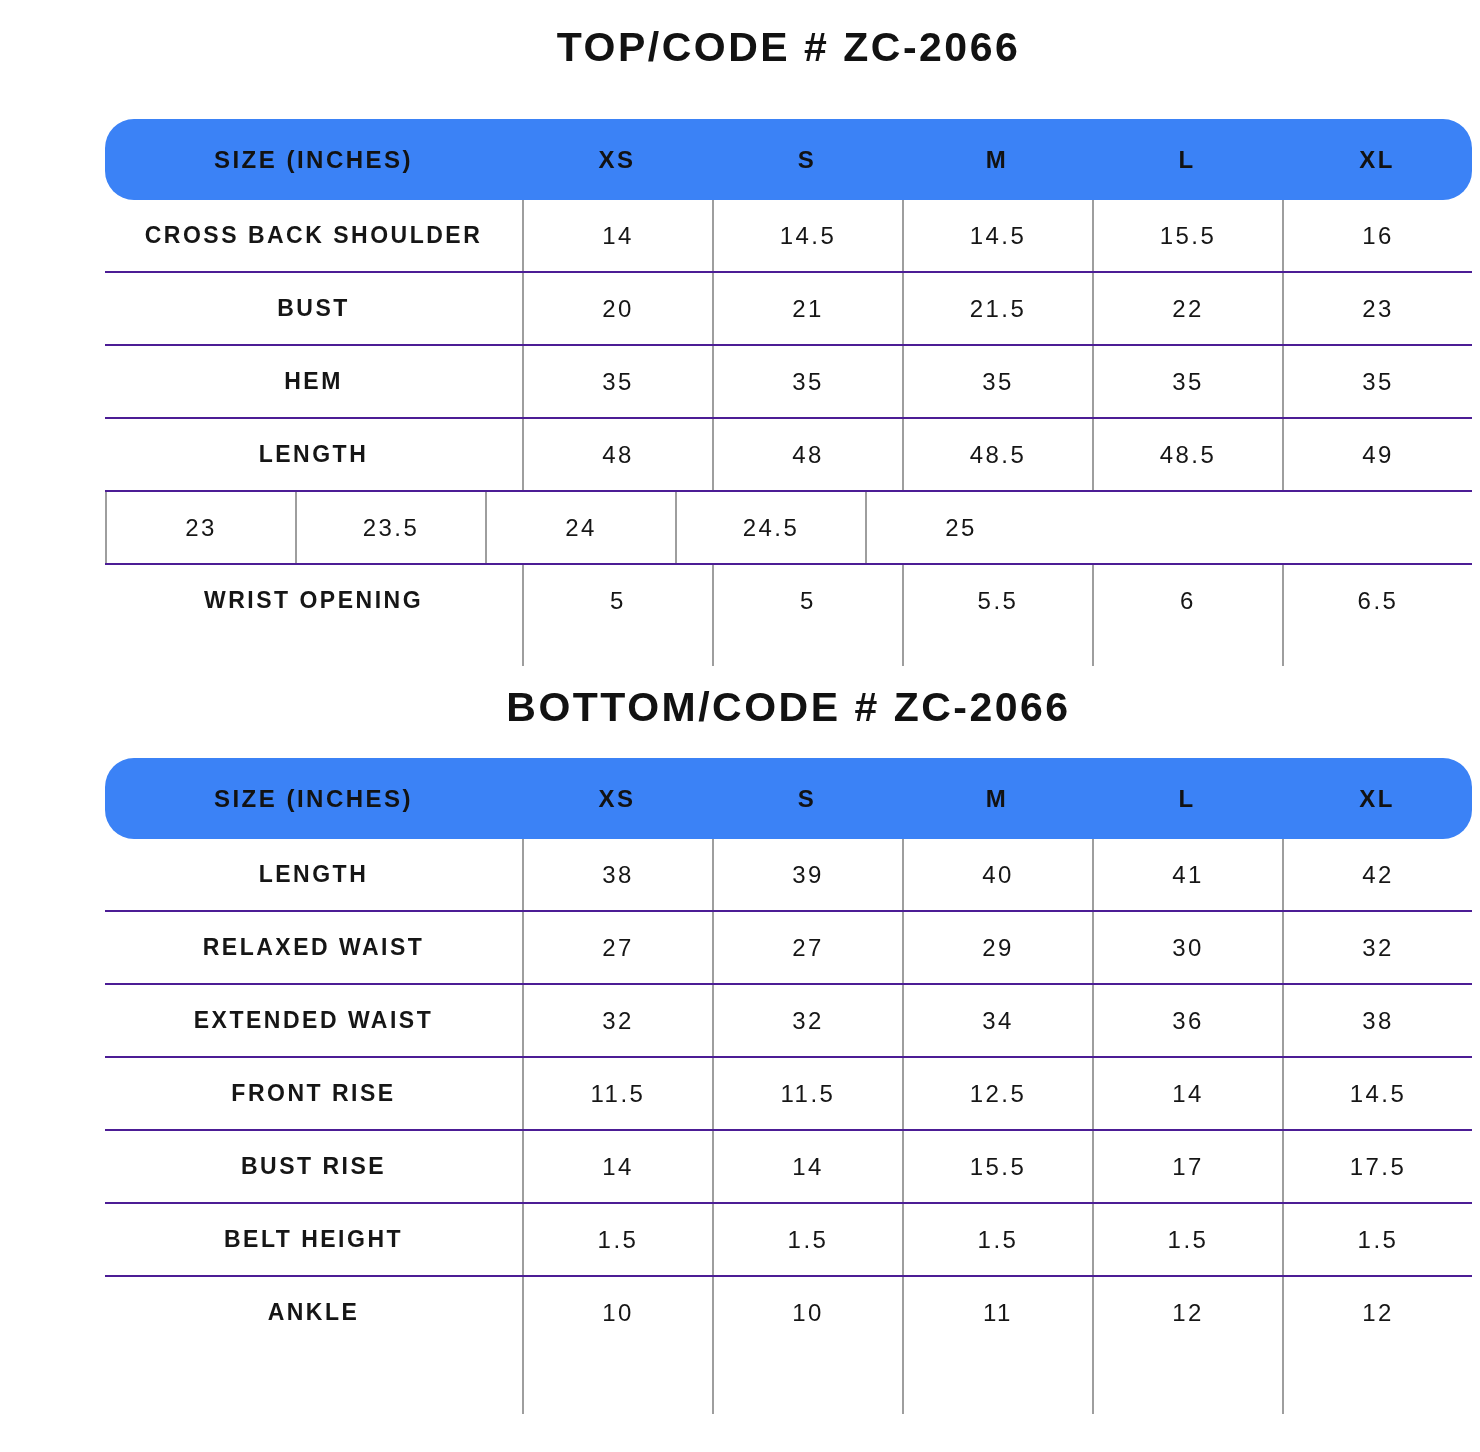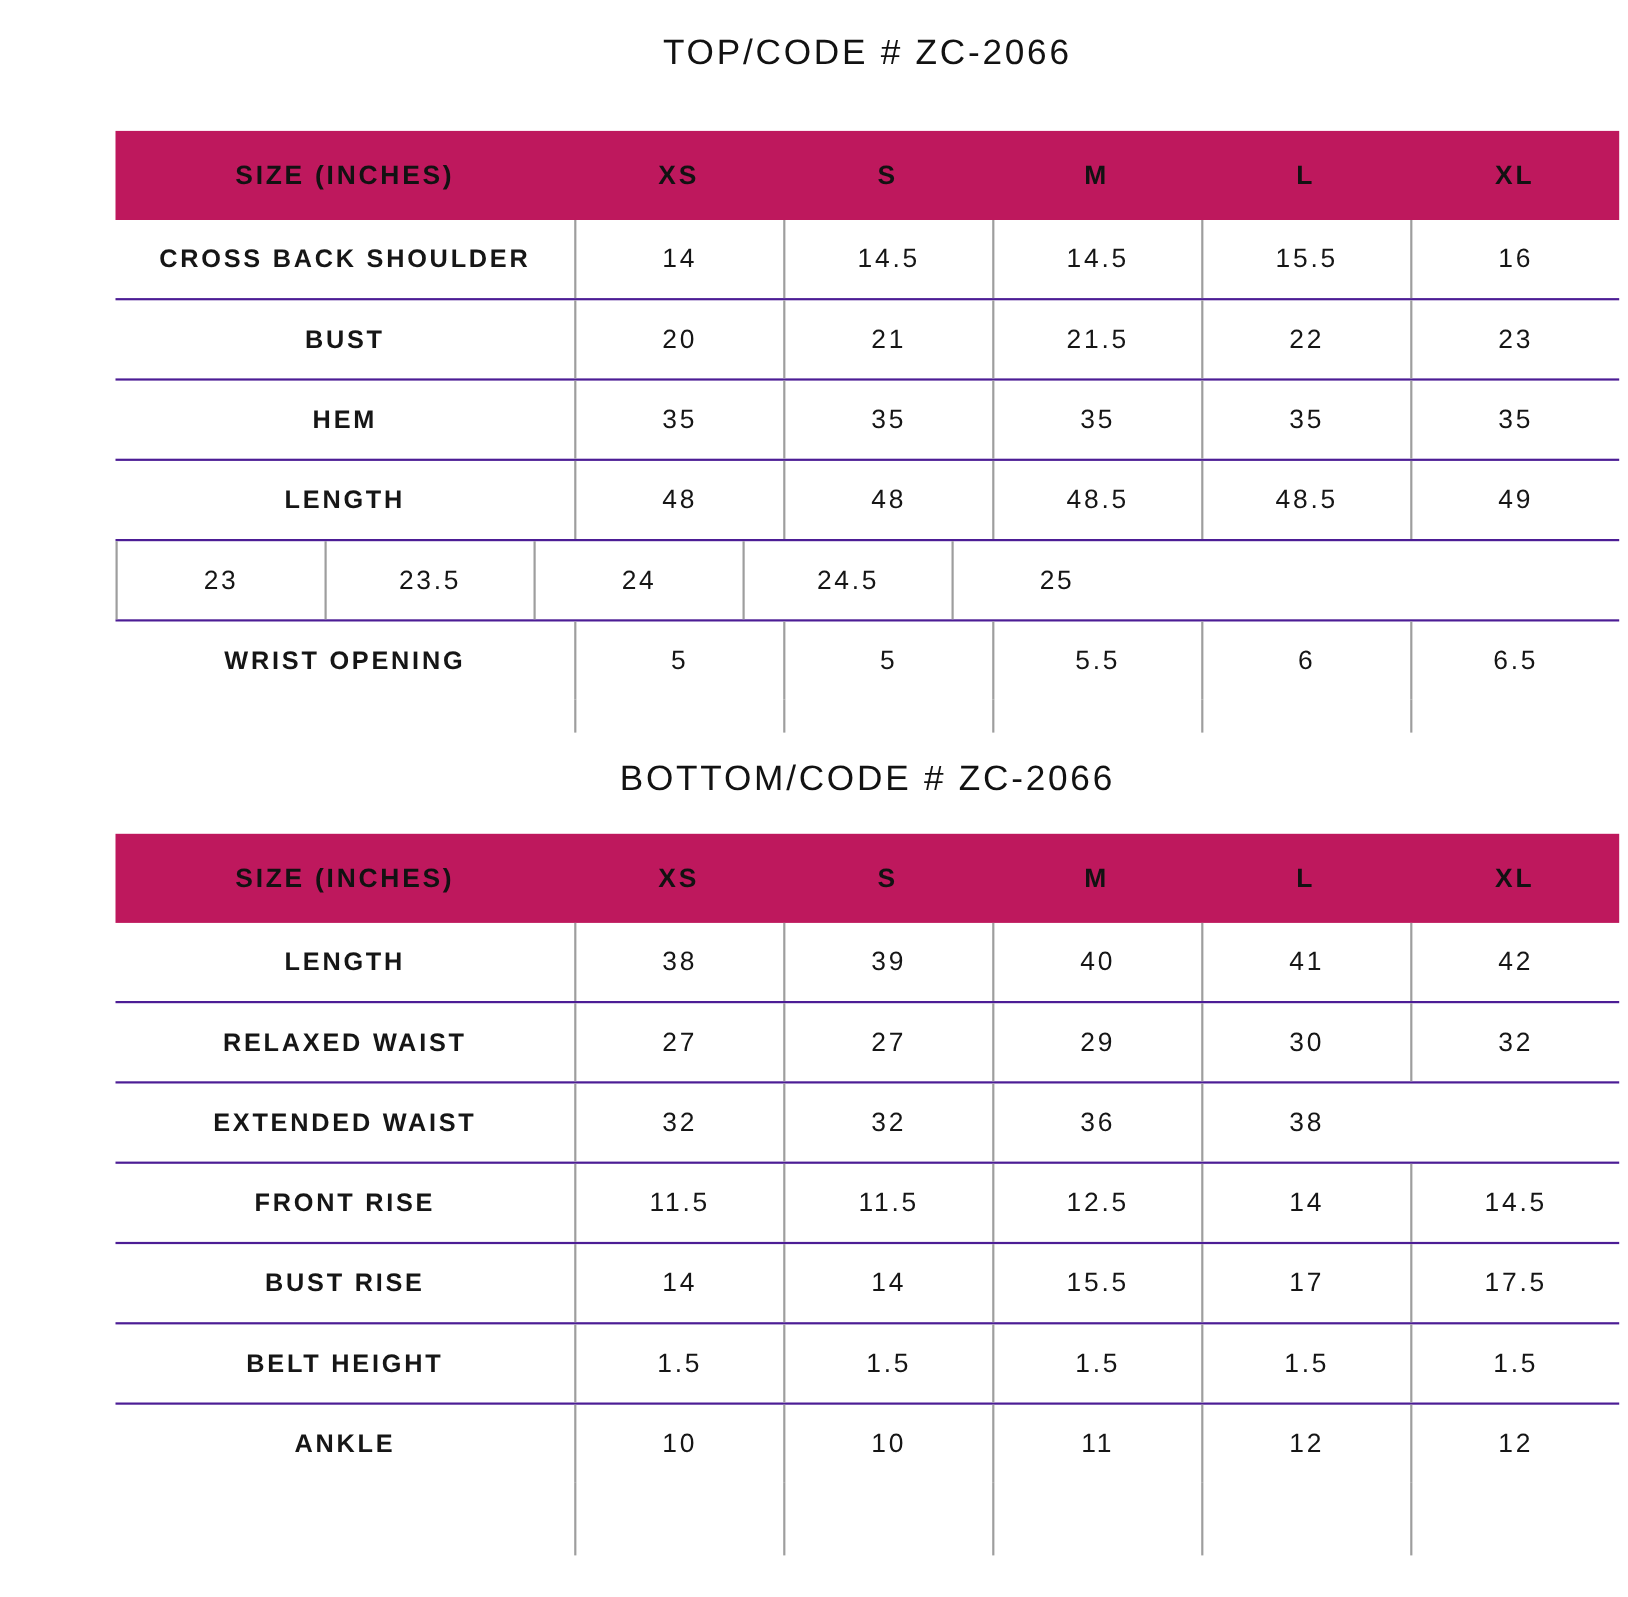--- a/index.html
+++ b/index.html
@@ -17,35 +17,36 @@
     overflow: hidden;
   }
   .table-wrap {
     margin-left: 105px;
     width: 1367px;
   }
   .chart-title {
     width: 1367px;
     margin-left: 105px;
     text-align: center;
-    font-weight: normal;
-    font-size: 32px;
+    font-weight: bold;
+    font-size: 41px;
     letter-spacing: 2.5px;
     color: #121212;
     white-space: nowrap;
   }
   .title-top { padding-top: 24px; height: 46px; line-height: 46px; }
   .title-bottom { margin-top: 18px; height: 46px; line-height: 46px; margin-bottom: 28px; }
   .gap-after-title { height: 49px; }
 
   .thead {
     display: flex;
-    background: #be185d;
+    background: #3b82f6;
     height: 81px;
     align-items: center;
+    border-radius: 29px;
   }
   .hcell {
     font-weight: bold;
     font-size: 24px;
     letter-spacing: 2.5px;
     text-align: center;
     color: #121212;
   }
   .cell-label { width: 417px; }
   .cell-val  { width: 190px; }
@@ -189,20 +190,21 @@
           <div class="cell val">27</div>
           <div class="cell val">27</div>
           <div class="cell val">29</div>
           <div class="cell val">30</div>
           <div class="cell val">32</div>
         </div>
         <div class="trow">
           <div class="cell label">EXTENDED WAIST</div>
           <div class="cell val">32</div>
           <div class="cell val">32</div>
+          <div class="cell val">34</div>
           <div class="cell val">36</div>
           <div class="cell val">38</div>
         </div>
         <div class="trow">
           <div class="cell label">FRONT RISE</div>
           <div class="cell val">11.5</div>
           <div class="cell val">11.5</div>
           <div class="cell val">12.5</div>
           <div class="cell val">14</div>
           <div class="cell val">14.5</div>

